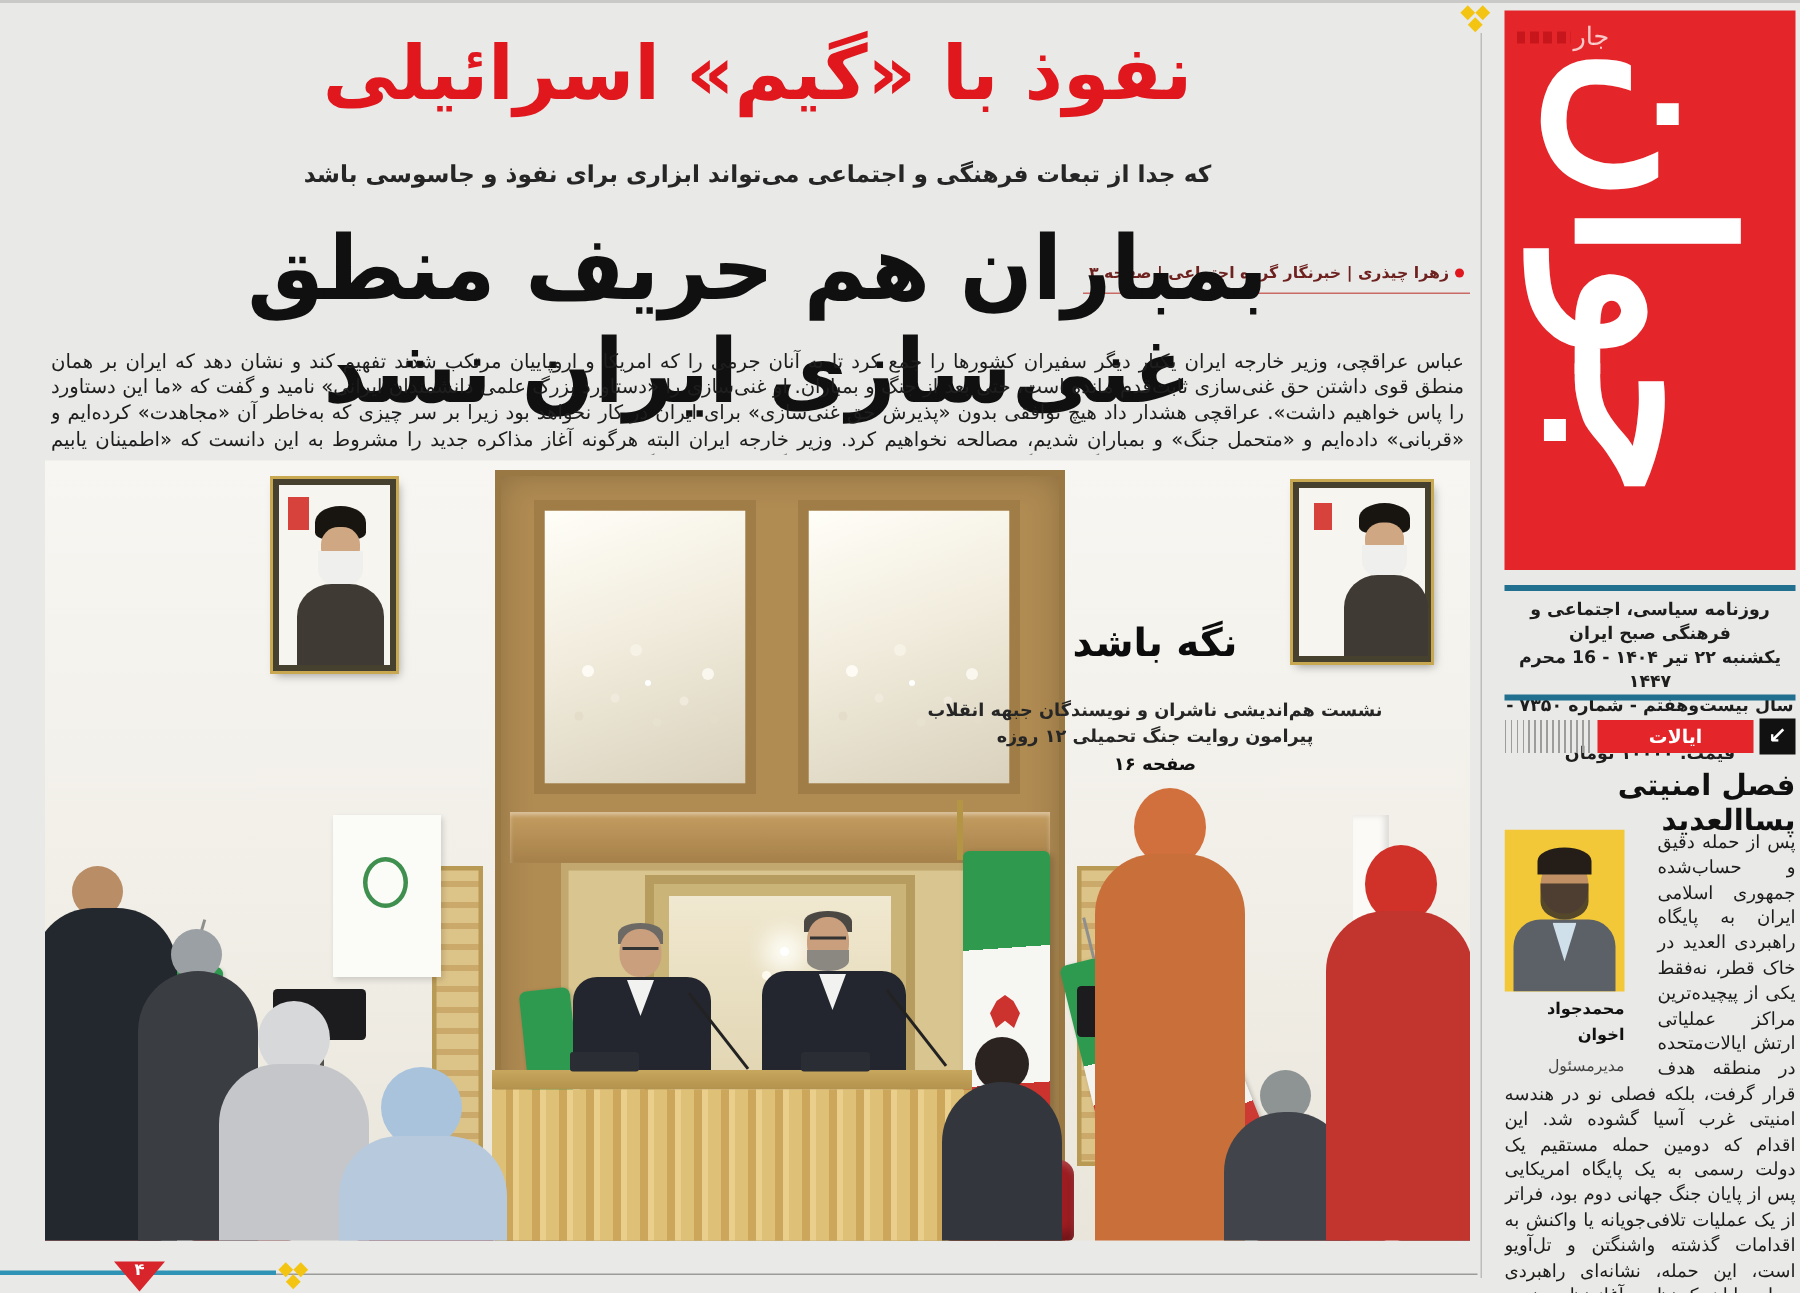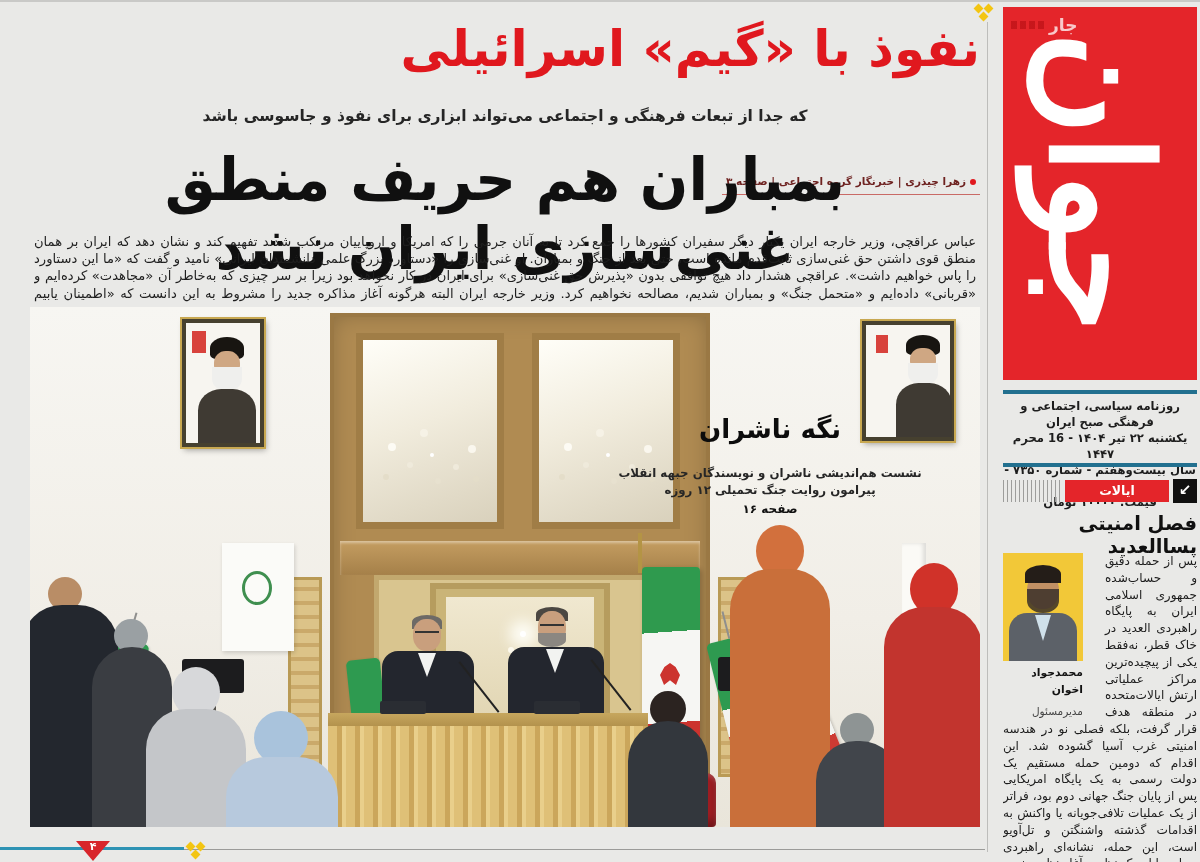--- a/index.html
+++ b/index.html
@@ -14,21 +14,21 @@
 
   
   .logo-box { left:1003px; top:5px; width:194px; height:373px; background:#e4252a; overflow:hidden; }
   .logo-script {
     position:absolute; top:47%; left:50%;
     transform:translate(-50%,-50%) rotate(90deg);
     color:#fff; font-size:140px; font-weight:bold; white-space:nowrap;
     font-family:"DejaVu Serif", serif; line-height:1;
   }
   .watermark { position:absolute; top:8px; left:46px; color:rgba(255,255,255,.75);
-    font-size:17px; font-weight:bold; letter-spacing:2px; }
+    font-size:17px; font-weight:normal; letter-spacing:2px; }
   .watermark-bars { position:absolute; top:14px; left:8px; width:36px; height:8px;
     background:repeating-linear-gradient(90deg,#c01318 0 6px, #e4252a 6px 9px); opacity:.8; }
 
   .rule-teal-a { left:1003px; top:388px; width:194px; height:4px; background:#22708f; }
   .rule-teal-b { left:1003px; top:461px; width:194px; height:4px; background:#22708f; }
 
   .pub-info { left:1001px; top:396px; width:198px; text-align:center;
     font-size:11.6px; font-weight:bold; color:#1d1d1d; line-height:16px; }
 
   .badge-row { left:1003px; top:477px; width:194px; height:24px; }
@@ -61,21 +61,21 @@
   
   .trefoil { width:20px; height:17px; }
   .trefoil i { position:absolute; width:7px; height:7px; background:#f3c512; transform:rotate(45deg); }
   .trefoil i:nth-child(1){ left:1px; top:1px; }
   .trefoil i:nth-child(2){ left:11px; top:1px; }
   .trefoil i:nth-child(3){ left:6px; top:9px; }
   .trefoil-top { left:974px; top:2px; }
   .trefoil-foot { left:186px; top:840px; }
 
   
-  .top-headline { left:30px; top:18px; width:950px; 
+  .top-headline { left:30px; top:18px; width:950px; text-align:center;
     color:#e0181e; font-size:50px; font-weight:900; letter-spacing:-1px; }
   .top-dek { left:30px; top:104px; width:950px; text-align:center;
     font-size:15.5px; font-weight:bold; color:#262626; line-height:21px; }
   .top-byline { left:30px; top:128px; width:950px; text-align:right;margin-top:43px; }
   .top-byline .inner { display:inline-block; border-bottom:1px solid #c96a66; padding:0 4px 2px;
     font-size:10.5px; color:#6e2220; }
   .byline-dot { display:inline-block; width:6px; height:6px; border-radius:50%; background:#e0181e;
     vertical-align:middle; margin-left:4px; }
 
   .main-headline { left:30px; top:146px; width:950px; text-align:center;
@@ -224,21 +224,21 @@
     </div>
     <div class="portrait" style="left:832px;top:14px;width:92px;height:120px;">
       <i class="p-flagmark" style="left:10px;top:10px;width:12px;height:18px;"></i>
       <i class="p-turban" style="left:40px;top:10px;width:34px;height:20px;"></i>
       <i class="p-face" style="left:44px;top:23px;width:26px;height:24px;"></i>
       <i class="p-beard" style="left:42px;top:38px;width:30px;height:22px;"></i>
       <i class="p-robe" style="left:30px;top:58px;width:56px;height:54px;"></i>
     </div>
 
     <div class="photo-headline">
-      <div class="ph-title">نگه ناشران</div>
+      <div class="ph-title">نگه باشد</div>
       <div class="ph-cap">
         <div>نشست هم‌اندیشی ناشران و نویسندگان جبهه انقلاب</div>
         <div>پیرامون روایت جنگ تحمیلی ۱۲ روزه</div>
         <div class="ph-page">صفحه ۱۶</div>
       </div>
     </div>
 
     <div class="flag" style="left:58px;top:330px;transform:rotate(16deg);">
         <i class="pole"></i>
       </div>

